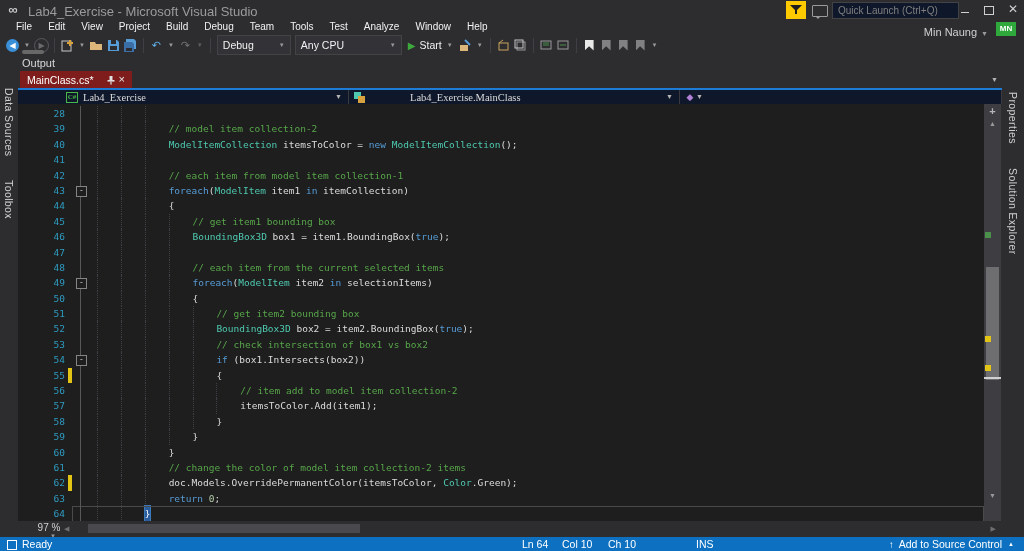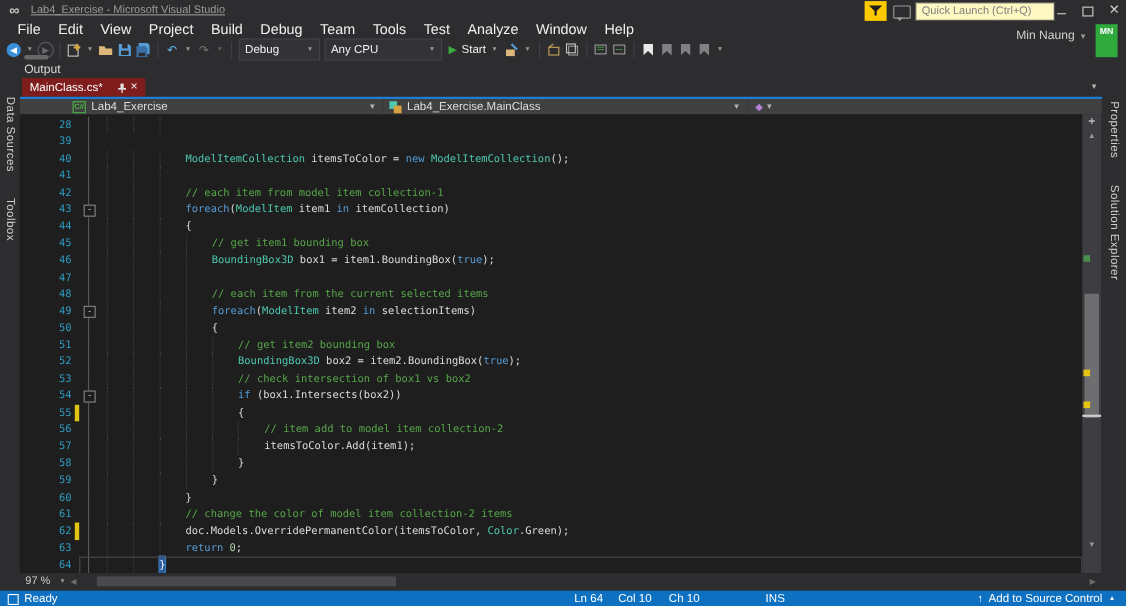--- a/index.html
+++ b/index.html
@@ -4,39 +4,39 @@
 <style>
   html,body{margin:0;padding:0;}
   body{width:1024px;height:551px;position:relative;overflow:hidden;
        background:#2d2d30;font-family:"Liberation Sans",sans-serif;color:#f1f1f1;
        -webkit-font-smoothing:antialiased;}
   .abs{position:absolute;}
   
   #titlebar{top:0;left:0;width:1024px;height:20px;background:#2d2d30;}
   #vslogo{left:5px;top:2px;width:16px;height:16px;text-align:center;line-height:15px;
           font-size:13px;color:#c8c8c8;font-weight:bold;}
-  #wintitle{left:28px;top:4px;font-size:10px;color:#9b9b9b;text-decoration:underline;}
+  #wintitle{left:28px;top:4px;font-size:13px;color:#9b9b9b;}
   #filterbtn{left:786px;top:1px;width:20px;height:18px;background:#fdca00;text-align:center;}
   #feedback{left:812px;top:5px;width:14px;height:10px;border:1px solid #9a9a9a;border-radius:1px;}
   #feedback:after{content:"";position:absolute;left:2px;top:10px;border:3px solid transparent;border-top-color:#9a9a9a;}
-  #quicklaunch{left:832px;top:2px;width:120px;height:15px;background:#fef9c3;border:1px solid #434346;
+  #quicklaunch{left:832px;top:2px;width:120px;height:15px;background:#0f172a;border:1px solid #434346;
                font-size:10px;color:#7f7f7f;line-height:15px;padding-left:5px;}
   .winbtn{top:2px;width:18px;height:16px;text-align:center;line-height:15px;font-size:11px;color:#d0d0d0;}
   #btn-min{left:956px;} #btn-restore{left:980px;} #btn-close{left:1004px;font-size:12px;}
   #restore-glyph{width:8px;height:7px;border:1px solid #d0d0d0;margin:4px auto 0;}
   #minimize-glyph{width:8px;height:1px;background:#d0d0d0;margin:10px auto 0;}
   
   #userrow{top:22px;right:8px;height:14px;}
   #username{font-size:11px;color:#d0d0d0;margin-right:4px;}
   #usercaret{font-size:7px;color:#9a9a9a;margin-right:8px;}
-  #avatar{display:inline-block;width:20px;height:30px;background:#2fa83c;color:#fff;
+  #avatar{display:inline-block;width:20px;height:14px;background:#2fa83c;color:#fff;
           font-size:8px;font-weight:bold;text-align:center;line-height:14px;vertical-align:top;}
   
   #menubar{top:20px;left:8px;height:14px;display:flex;}
-  .menu-item{font-size:13px;color:#f1f1f1;padding:0 8px;line-height:14px;}
+  .menu-item{font-size:10px;color:#f1f1f1;padding:0 8px;line-height:14px;}
   
   #toolbar{top:34px;left:4px;height:22px;display:flex;align-items:center;}
   .tb-sep{width:1px;height:15px;background:#3f3f46;margin:0 4px;}
   .tb-caret{font-size:6px;color:#999;padding:0 3px;}
   .tb-ico{width:17px;height:16px;display:flex;align-items:center;justify-content:center;
           font-size:11px;color:#c8c8c8;}
   .circ{width:13px;height:13px;border-radius:50%;display:flex;align-items:center;justify-content:center;
         font-size:8px;color:#fff;}
   #nav-back .circ{background:#3a8fd9;} #nav-fwd .circ{background:transparent;border:1px solid #5a5a5e;color:#6a6a6e;}
   .combo{height:18px;background:#333337;border:1px solid #434346;font-size:10.5px;color:#f1f1f1;
@@ -56,24 +56,24 @@
   #outputtab{left:22px;top:57px;font-size:11px;color:#d7d7d7;}
   
   #tabrow{top:71px;left:18px;right:22px;height:17px;}
   #doctab{position:absolute;left:2px;top:0;height:17px;background:#7f1d1d;display:flex;
           align-items:center;padding:0 7px;}
   #doctab .tlabel{font-size:10.5px;color:#ffffff;margin-right:8px;}
   #doctab .pin,#doctab .tclose{margin-left:4px;display:flex;align-items:center;}
   #doctab .tclose{color:#e8e8e8;font-size:11px;line-height:11px;}
   #docwell-caret{position:absolute;right:4px;top:5px;font-size:7px;color:#b5b5b5;}
   
-  #breadcrumb{top:88px;left:18px;right:22px;height:14px;background:#404040;
-              border-top:2px solid #1c7cd6;display:flex;}
+  #breadcrumb{top:88px;left:18px;right:22px;height:14px;background:#0f172a;
+              border-top:2px solid #1c7cd6;display:flex;font-family:Liberation Serif, serif;}
   .bc-sec{display:flex;align-items:center;border-right:1px solid #3a3a3e;padding:0 4px;}
-  #bc1{width:278px;padding-left:48px;} #bc2{width:322px;} #bc3{flex:1;}
+  #bc1{width:278px;padding-left:48px;} #bc2{width:322px;gap:40px;} #bc3{flex:1;}
   .bc-label{font-size:10.5px;color:#dcdcdc;margin-left:5px;flex:1;white-space:nowrap;overflow:hidden;}
   .bc-caret{font-size:7px;color:#b5b5b5;margin-right:2px;}
   .bc-ico{width:12px;height:11px;display:flex;align-items:center;justify-content:center;}
   #proj-ico{font-size:7px;font-weight:bold;color:#49b649;border:1px solid #49b649;padding:0 1px;height:9px;line-height:9px;}
   #class-ico{position:relative;width:11px;height:11px;}
   #class-ico i{position:absolute;width:7px;height:7px;}
   #class-ico .a{left:0;top:0;background:#4ec9b0;} #class-ico .b{left:4px;top:4px;background:#d8a33e;}
   #method-ico{color:#b180d7;font-size:9px;}
   
   #editor{top:104px;left:18px;width:966px;height:417px;background:#1e1e1e;overflow:hidden;}
@@ -105,21 +105,21 @@
   .scr-arrow{left:0;width:17px;text-align:center;font-size:7px;color:#999;}
   #vs-up{top:16px;} #vs-down{top:388px;}
   #vs-thumb{top:163px;left:2px;width:13px;height:113px;background:#6e6e71;}
   .vmark{left:1px;width:6px;height:6px;}
   #mark-green{top:128px;background:#4a8f4a;}
   #mark-y1{top:232px;background:#e2c414;} #mark-y2{top:261px;background:#e2c414;}
   #caretline{top:273px;left:0;width:17px;height:2px;background:#d0d0d0;}
   
   #hscrollrow{top:521px;left:18px;right:22px;height:16px;background:#2d2d30;}
   #zoomcombo{position:absolute;left:2px;top:1px;width:52px;height:13px;display:flex;align-items:center;
-             font-size:10px;color:#d0d0d0;padding:0 3px;}
+             font-size:10px;color:#d0d0d0;padding:0 3px;flex-direction:column;}
   #zoomcombo .ccaret{font-size:6px;color:#999;margin-left:8px;}
   #hs-left{position:absolute;left:46px;top:4px;font-size:7px;color:#6e6e6e;}
   #hs-right{position:absolute;right:6px;top:4px;font-size:7px;color:#6e6e6e;}
   #hs-thumb{position:absolute;left:70px;top:3px;width:272px;height:9px;background:#4a4a4e;}
   
   #statusbar{top:537px;left:0;width:1024px;height:14px;background:#0d70c0;font-size:10.5px;color:#ffffff;}
   #status-ico{left:7px;top:3px;width:8px;height:8px;border:1px solid #fff;}
   #st-ready{left:22px;top:1px;} #st-ln{left:505px;top:1px;padding-left:17px;} #st-col{left:562px;top:1px;}
   #st-ch{left:608px;top:1px;} #st-ins{left:696px;top:1px;}
   #st-src{right:10px;top:1px;display:flex;align-items:center;}
@@ -316,21 +316,21 @@
     <span class="vtab">Toolbox</span>
   </div>
 <div class="abs vstrip" id="rightstrip">
     <span class="vtab">Properties</span>
     <span class="vtab">Solution Explorer</span>
   </div>
 
 <div class="abs" id="editor">
   <div id="code">
       <div class="code-row"><span class="lineno">28</span><span class="chgmark"></span><span class="linebody"><span class="outline"></span><span class="codeline"><span class="indent"></span><span class="indent"></span><span class="indent"></span></span></span></div>
-      <div class="code-row"><span class="lineno">39</span><span class="chgmark"></span><span class="linebody"><span class="outline"></span></span></div>
+      <div class="code-row"><span class="lineno">39</span><span class="chgmark"></span><span class="linebody"><span class="outline"></span><span class="codeline"><span class="indent"></span><span class="indent"></span><span class="indent"></span><span class="tok-c">// model item collection-2</span></span></span></div>
       <div class="code-row"><span class="lineno">40</span><span class="chgmark"></span><span class="linebody"><span class="outline"></span><span class="codeline"><span class="indent"></span><span class="indent"></span><span class="indent"></span><span class="tok-ty">ModelItemCollection</span><span class="tok-p"> itemsToColor = </span><span class="tok-k">new</span><span class="tok-p"> </span><span class="tok-ty">ModelItemCollection</span><span class="tok-p">();</span></span></span></div>
       <div class="code-row"><span class="lineno">41</span><span class="chgmark"></span><span class="linebody"><span class="outline"></span><span class="codeline"><span class="indent"></span><span class="indent"></span><span class="indent"></span></span></span></div>
       <div class="code-row"><span class="lineno">42</span><span class="chgmark"></span><span class="linebody"><span class="outline"></span><span class="codeline"><span class="indent"></span><span class="indent"></span><span class="indent"></span><span class="tok-c">// each item from model item collection-1</span></span></span></div>
       <div class="code-row"><span class="lineno">43</span><span class="chgmark"></span><span class="linebody"><span class="outline"><span class="foldbox">-</span></span><span class="codeline"><span class="indent"></span><span class="indent"></span><span class="indent"></span><span class="tok-k">foreach</span><span class="tok-p">(</span><span class="tok-ty">ModelItem</span><span class="tok-p"> item1 </span><span class="tok-k">in</span><span class="tok-p"> itemCollection)</span></span></span></div>
       <div class="code-row"><span class="lineno">44</span><span class="chgmark"></span><span class="linebody"><span class="outline"></span><span class="codeline"><span class="indent"></span><span class="indent"></span><span class="indent"></span><span class="tok-p">{</span></span></span></div>
       <div class="code-row"><span class="lineno">45</span><span class="chgmark"></span><span class="linebody"><span class="outline"></span><span class="codeline"><span class="indent"></span><span class="indent"></span><span class="indent"></span><span class="indent"></span><span class="tok-c">// get item1 bounding box</span></span></span></div>
       <div class="code-row"><span class="lineno">46</span><span class="chgmark"></span><span class="linebody"><span class="outline"></span><span class="codeline"><span class="indent"></span><span class="indent"></span><span class="indent"></span><span class="indent"></span><span class="tok-ty">BoundingBox3D</span><span class="tok-p"> box1 = item1.BoundingBox(</span><span class="tok-k">true</span><span class="tok-p">);</span></span></span></div>
       <div class="code-row"><span class="lineno">47</span><span class="chgmark"></span><span class="linebody"><span class="outline"></span><span class="codeline"><span class="indent"></span><span class="indent"></span><span class="indent"></span><span class="indent"></span></span></span></div>
       <div class="code-row"><span class="lineno">48</span><span class="chgmark"></span><span class="linebody"><span class="outline"></span><span class="codeline"><span class="indent"></span><span class="indent"></span><span class="indent"></span><span class="indent"></span><span class="tok-c">// each item from the current selected items</span></span></span></div>
       <div class="code-row"><span class="lineno">49</span><span class="chgmark"></span><span class="linebody"><span class="outline"><span class="foldbox">-</span></span><span class="codeline"><span class="indent"></span><span class="indent"></span><span class="indent"></span><span class="indent"></span><span class="tok-k">foreach</span><span class="tok-p">(</span><span class="tok-ty">ModelItem</span><span class="tok-p"> item2 </span><span class="tok-k">in</span><span class="tok-p"> selectionItems)</span></span></span></div>

